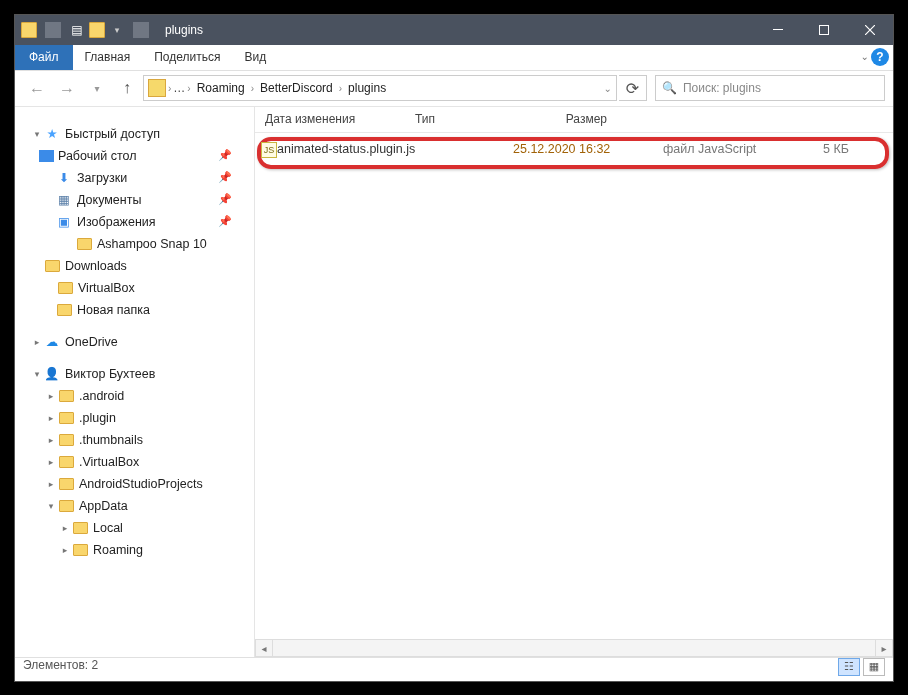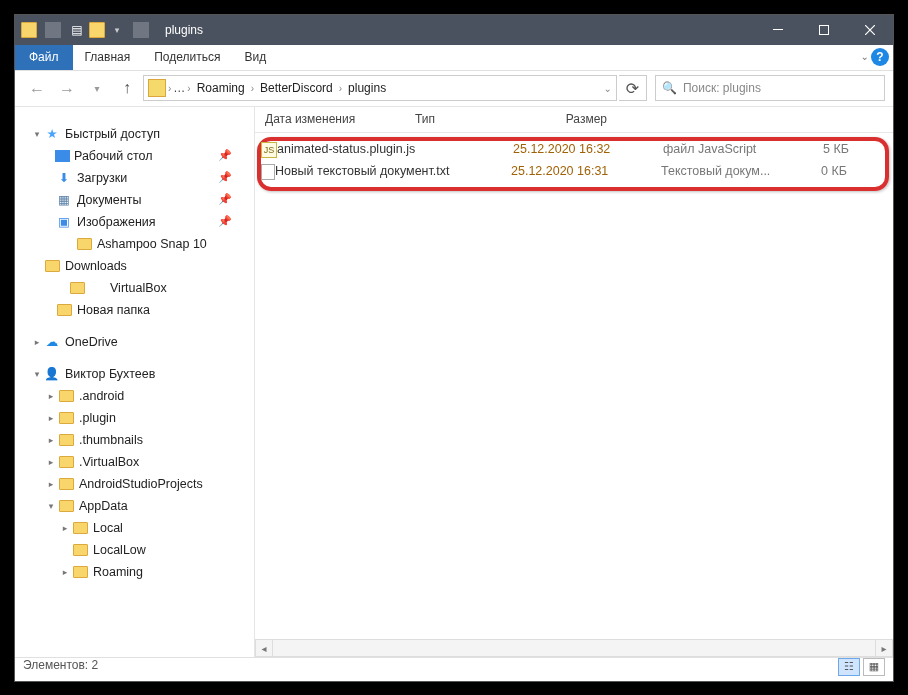--- a/index.html
+++ b/index.html
@@ -130,21 +130,21 @@
     </div>
   </div>
 
   <div class="content">
     <div class="sidebar">
       <div class="tree-item" style="padding-left:16px;">
         <span class="chev">▾</span>
         <span class="ico" style="color:#4aa3ff;">★</span>
         <span>Быстрый доступ</span>
       </div>
-      <div class="tree-item" style="padding-left:40px;">
+      <div class="tree-item" style="padding-left:24px;">
           <span class="ico" style="background:#3b8be8;width:15px;height:12px;"></span>
           <span>Рабочий стол</span>
           <span class="pin">📌</span>
         </div>
       <div class="tree-item" style="padding-left:40px;">
           <span class="ico" style="color:#3b8be8;">⬇</span>
           <span>Загрузки</span>
           <span class="pin">📌</span>
         </div>
       <div class="tree-item" style="padding-left:40px;">
@@ -162,21 +162,21 @@
             <div class="folder-ico"></div>
           </span>
           <span>Ashampoo Snap 10</span>
         </div>
       <div class="tree-item" style="padding-left:28px;">
           <span class="ico">
             <div class="folder-ico"></div>
           </span>
           <span>Downloads</span>
         </div>
-      <div class="tree-item" style="padding-left:53px;gap:20px;">
+      <div class="tree-item" style="padding-left:41px;">
           <span class="ico">
             <div class="folder-ico"></div>
           </span>
           <span>VirtualBox</span>
         </div>
       <div class="tree-item" style="padding-left:40px;">
           <span class="ico">
             <div class="folder-ico"></div>
           </span>
           <span>Новая папка</span>
@@ -234,27 +234,20 @@
             <div class="folder-ico"></div>
           </span>
           <span>AppData</span>
         </div>
       <div class="tree-item" style="padding-left:44px;">
           <span class="chev">▸</span>
           <span class="ico">
             <div class="folder-ico"></div>
           </span>
           <span>Local</span>
-        </div>
-      <div class="tree-item" style="padding-left:44px;">
-          <span class="chev"></span>
-          <span class="ico">
-            <div class="folder-ico"></div>
-          </span>
-          <span>LocalLow</span>
         </div>
       <div class="tree-item" style="padding-left:44px;">
           <span class="chev">▸</span>
           <span class="ico">
             <div class="folder-ico"></div>
           </span>
           <span>Roaming</span>
         </div>
     </div>
 
@@ -266,27 +259,20 @@
       </div>
       <div class="file-area">
         <div class="highlight-box">
           <div class="file-row">
             <span class="ico" style="background:#fffbe3;border:1px solid #c9b640;width:16px;height:16px;font-size:9px;color:#7a6a10;">JS</span>
             <span class="name">animated-status.plugin.js</span>
             <span class="date">25.12.2020 16:32</span>
             <span class="type">файл JavaScript</span>
             <span class="size">5 КБ</span>
           </div>
-          <div class="file-row">
-            <span class="ico" style="border:1px solid #aaa;width:14px;height:16px;background:#fff;"></span>
-            <span class="name">Новый текстовый документ.txt</span>
-            <span class="date">25.12.2020 16:31</span>
-            <span class="type">Текстовый докум...</span>
-            <span class="size">0 КБ</span>
-          </div>
         </div>
       </div>
       <div class="hscroll">
         <div class="arrow">◂</div>
         <div class="track"></div>
         <div class="arrow">▸</div>
       </div>
     </div>
   </div>
 

